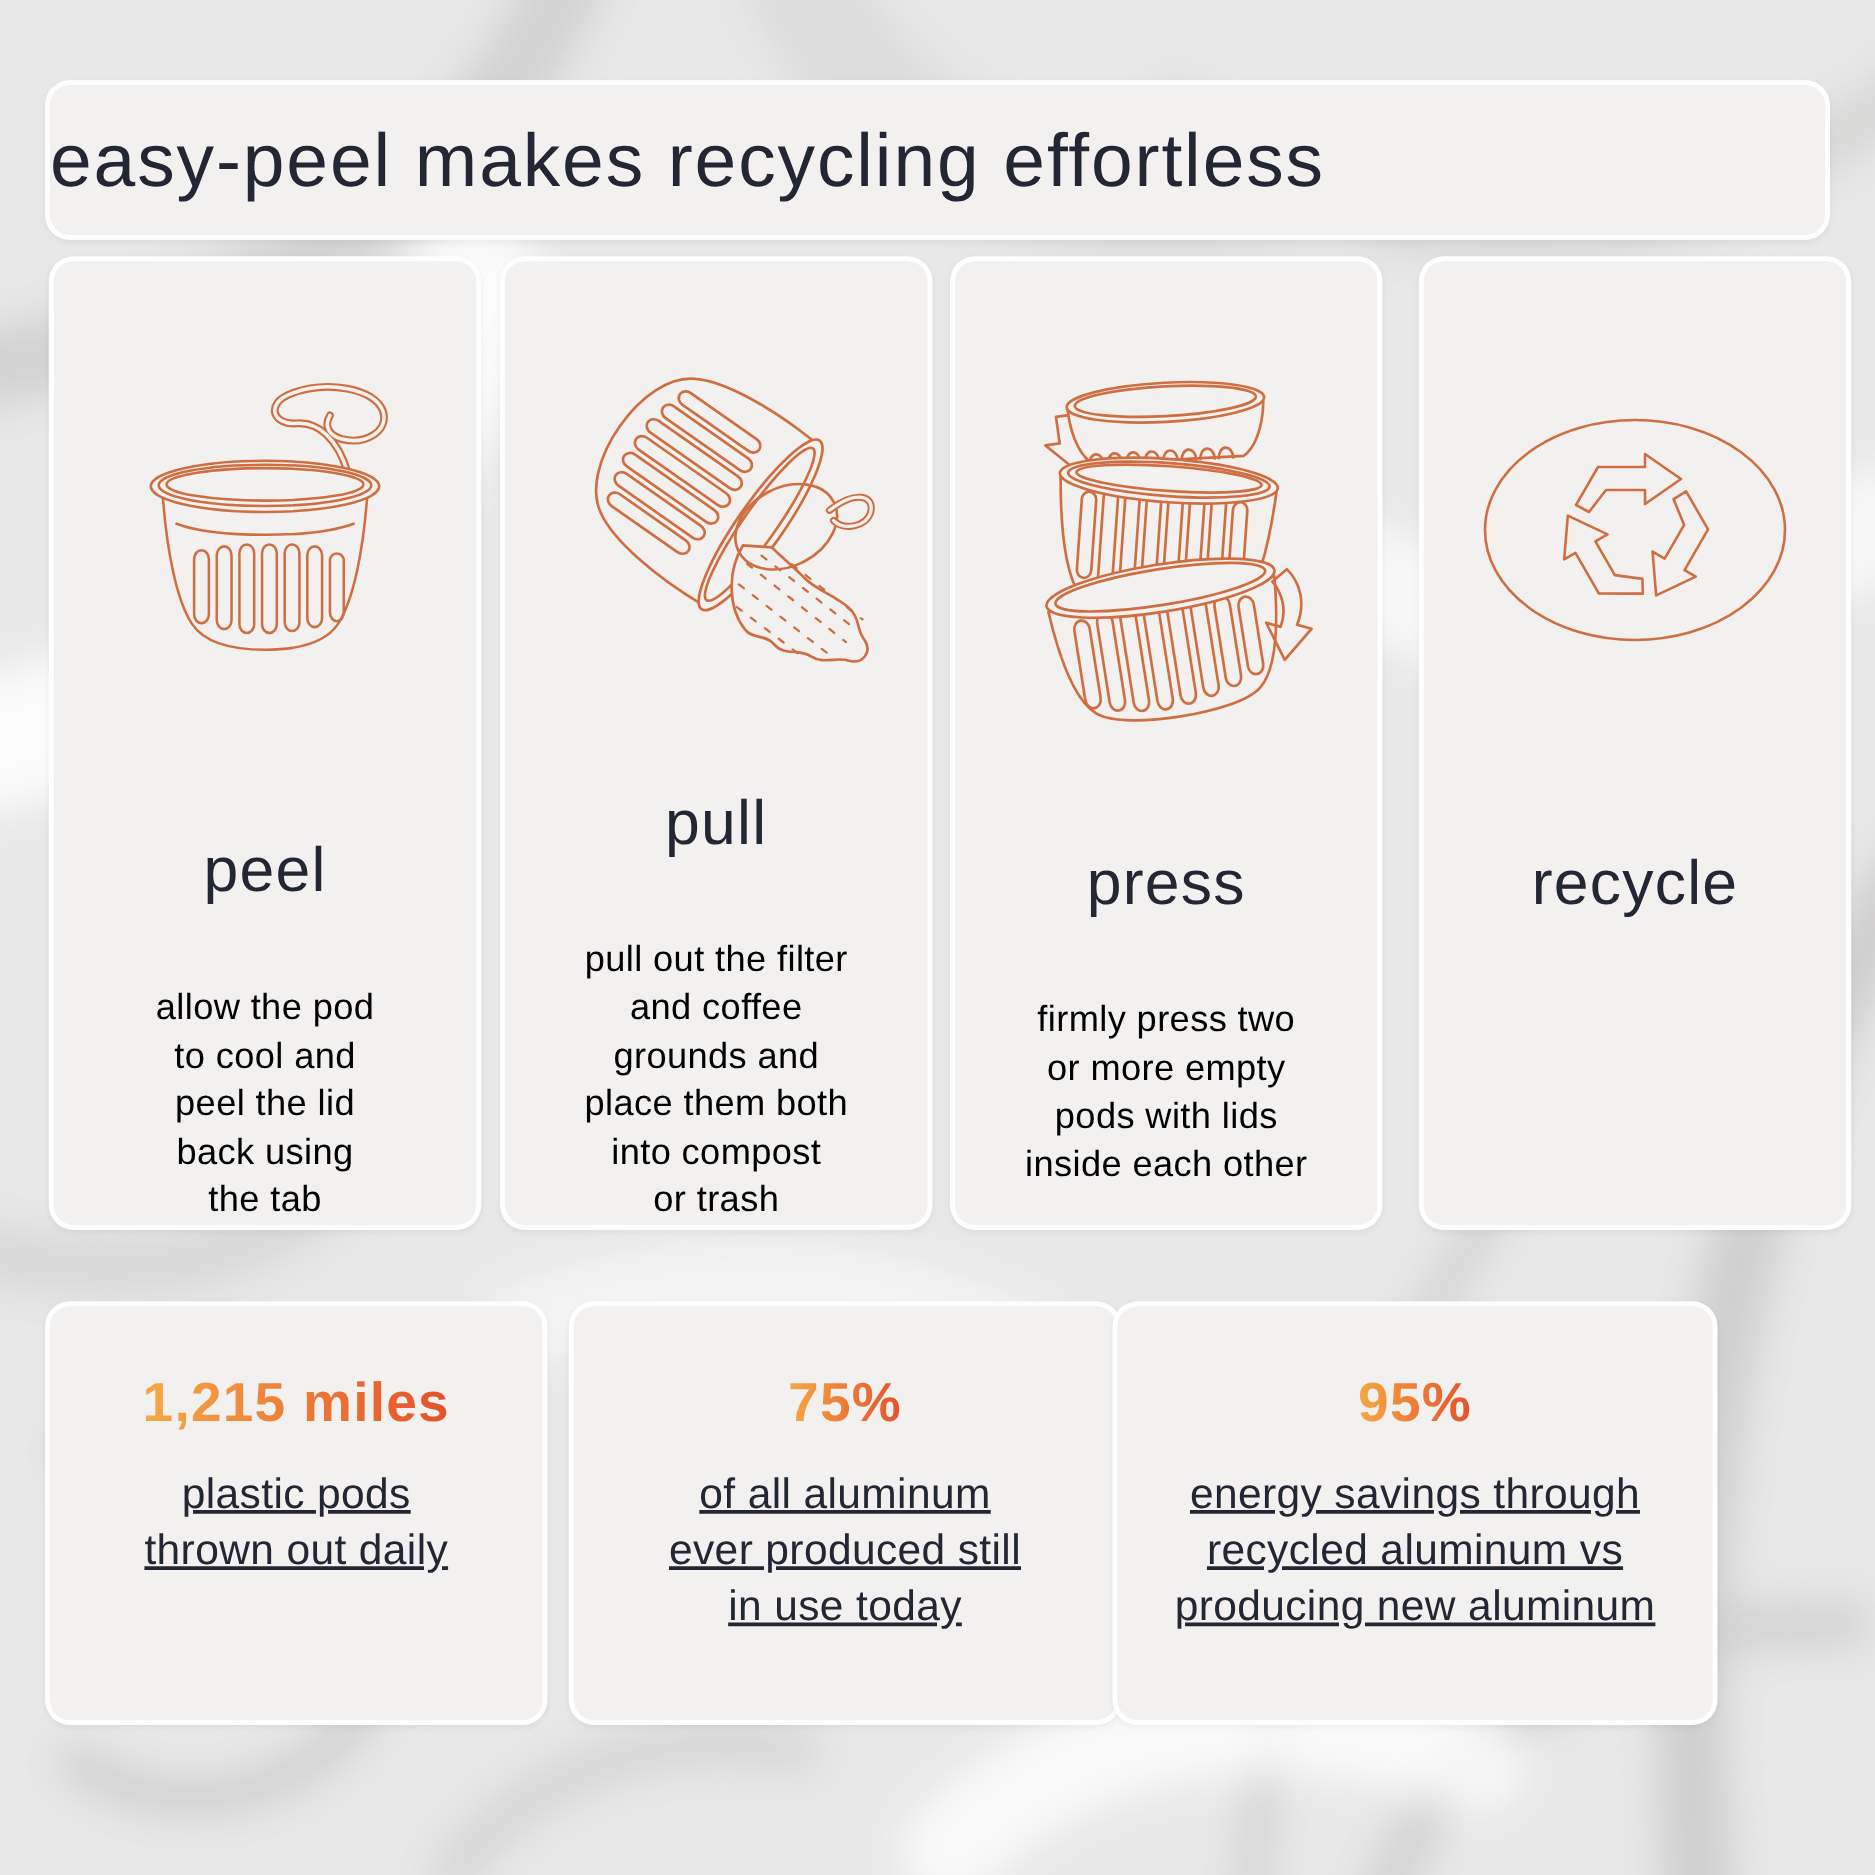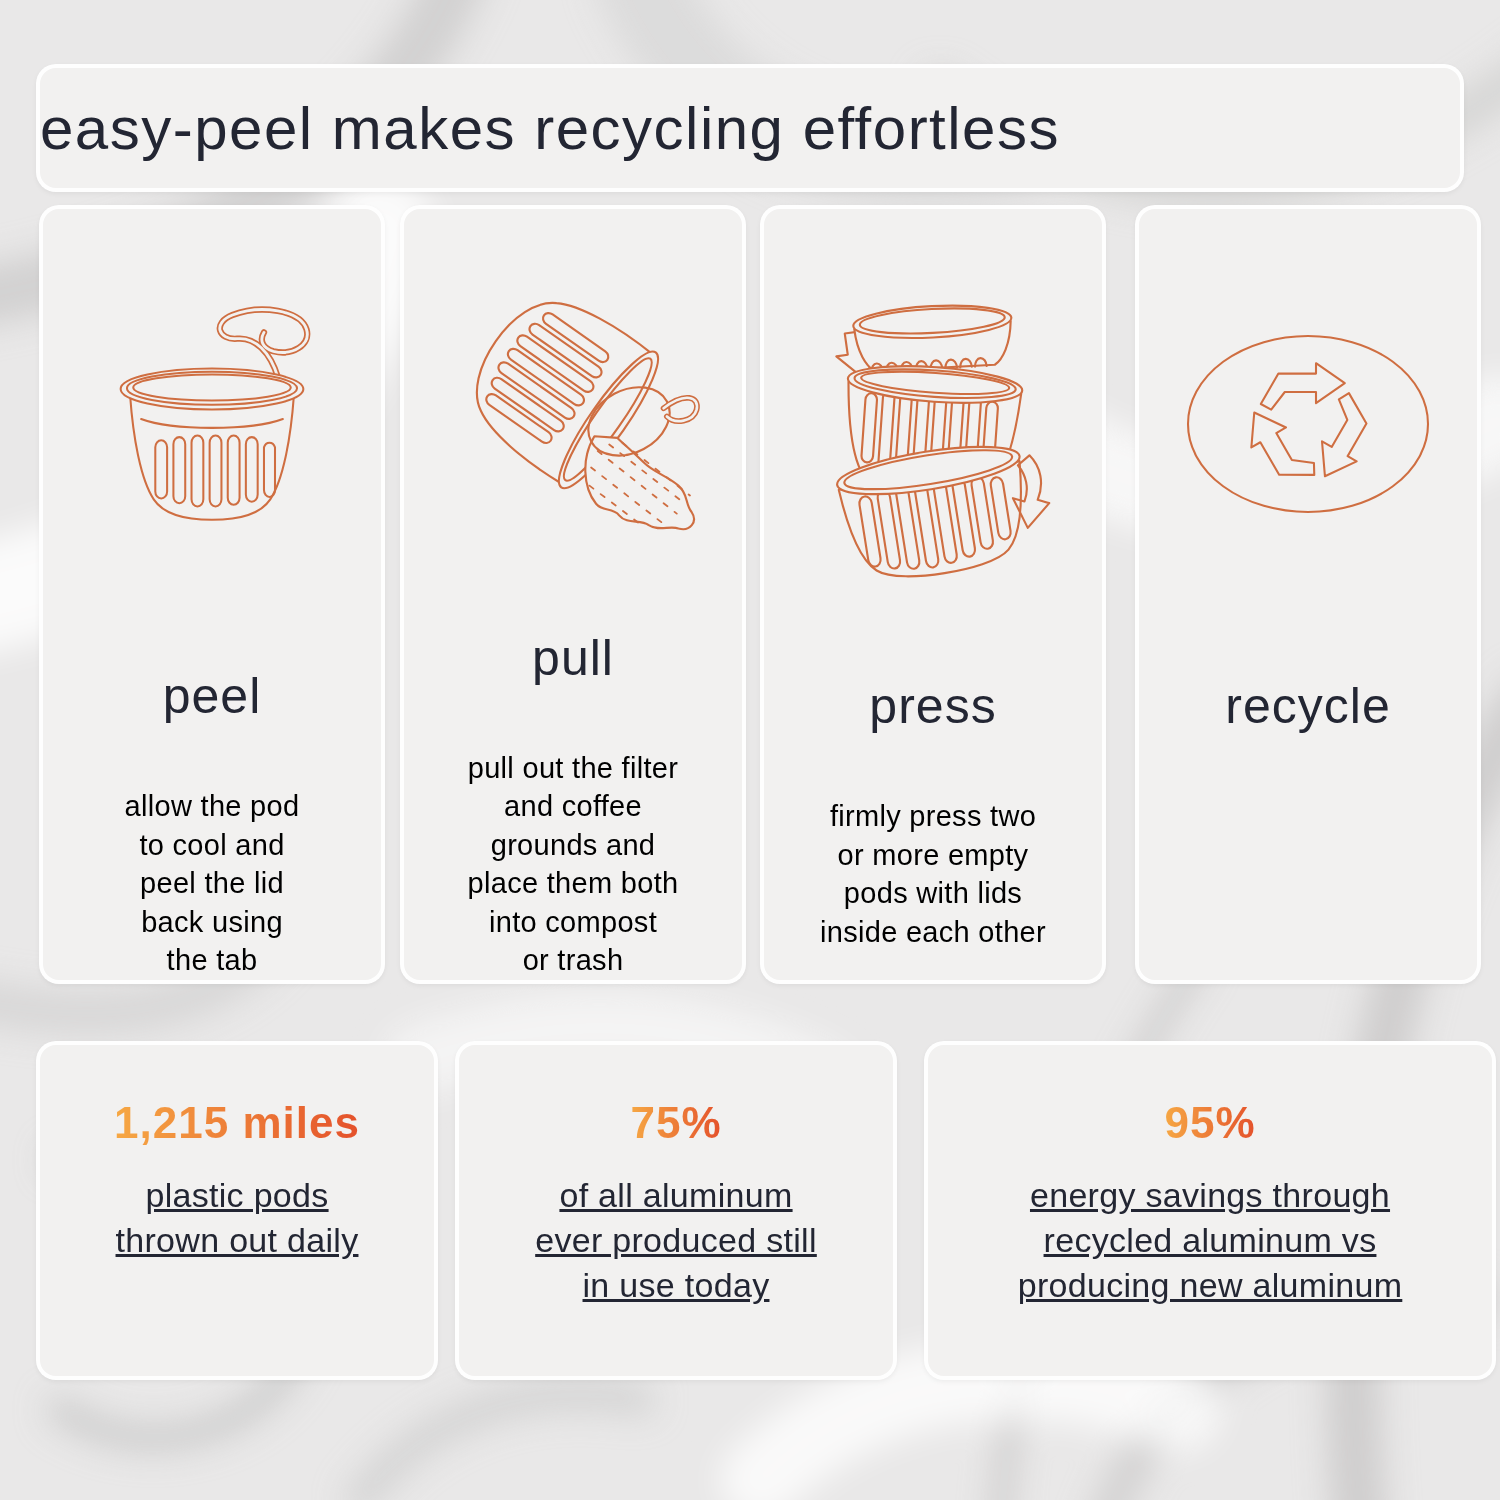--- a/index.html
+++ b/index.html
@@ -37,21 +37,21 @@
   .step-desc{
     margin-top:30px;font-size:29px;line-height:1.33;letter-spacing:0.3px;
     color:#000000;text-align:center;white-space:pre-line;
   }
   .stat-card{
     top:1041px;height:339px;
     display:flex;flex-direction:column;align-items:center;padding-top:54px;
   }
   #stat-0{left:36px;width:402px}
   #stat-1{left:455px;width:442px}
-  #stat-2{left:924px;width:572px}
+  #stat-2{left:890px;width:484px}
   .stat-value{
     font-size:44px;font-weight:600;letter-spacing:1px;line-height:1.1;
     background:linear-gradient(90deg,#f6a844,#e4512b);
     -webkit-background-clip:text;background-clip:text;color:transparent;
   }
   .stat-desc{
     margin-top:26px;font-size:34px;line-height:1.32;letter-spacing:0.3px;
     color:#232633;text-align:center;white-space:pre-line;text-decoration:underline;
   }
   svg.lineart{display:block;}

